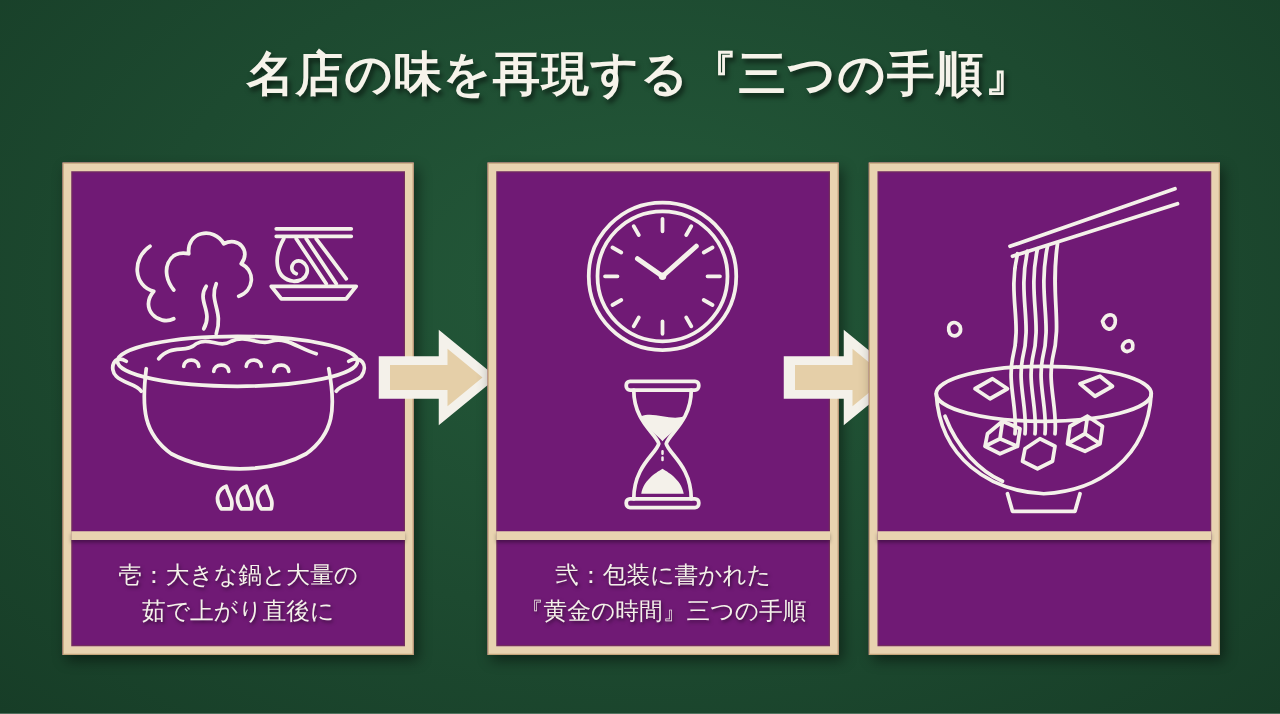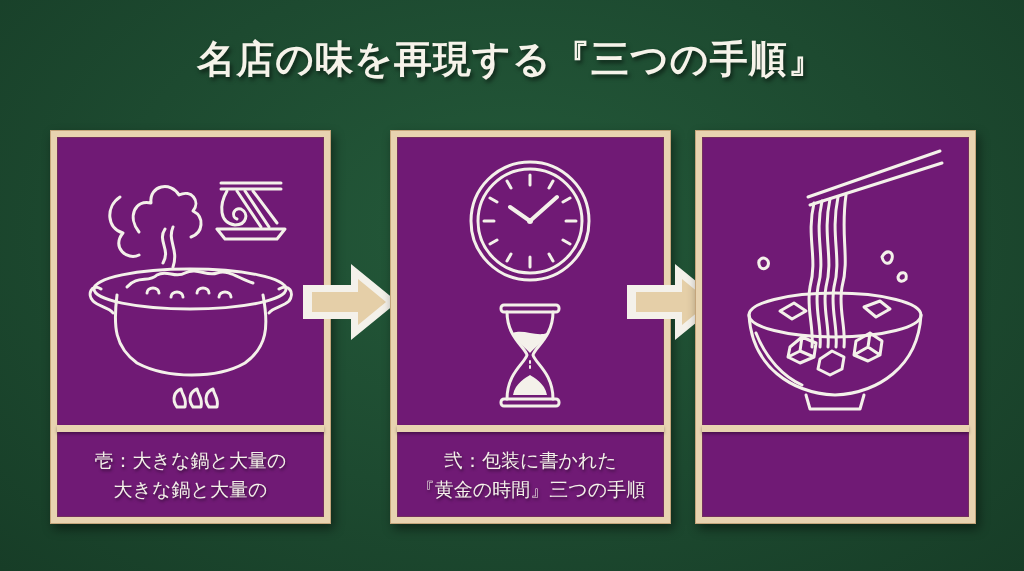--- a/index.html
+++ b/index.html
@@ -49,21 +49,21 @@
   </svg>
   <svg style="position:absolute;left:158px;top:42px;width:72px;height:70px;" viewBox="0 0 72 70">
     <path class="ln" d="M6,4 H66 M6,10 H66"></path>
     <path class="ln" d="M12,12 C4,26 4,44 20,46 C32,46 34,34 26,30 C18,28 16,38 22,40"></path>
     <path class="ln" d="M22,12 L46,48 M30,12 L54,48 M38,12 L62,44"></path>
     <path class="ln" d="M2,50 H70 L62,60 H10 Z"></path>
   </svg>
   <div class="divider"></div>
   <div class="caption">
     <span>壱：大きな鍋と大量の</span>
-    <span class="l2c">大きな鍋と大量の</span>
+    <span class="l2c">茹で上がり直後に</span>
   </div>
 </div>
 
 <svg class="arrow" style="left:300px;" viewBox="0 0 100 80">
   <path d="M4,24 H52 V4 L96,40 L52,76 V56 H4 Z" fill="#f4f1ea" stroke="#f4f1ea" stroke-width="2"></path>
   <path d="M12,30 H58 V17 L86,40 L58,63 V50 H12 Z" fill="#e5cfa8"></path>
 </svg>
 
 <div class="panel" style="left:390px;">
   <svg class="illus" viewBox="0 0 267 288">

